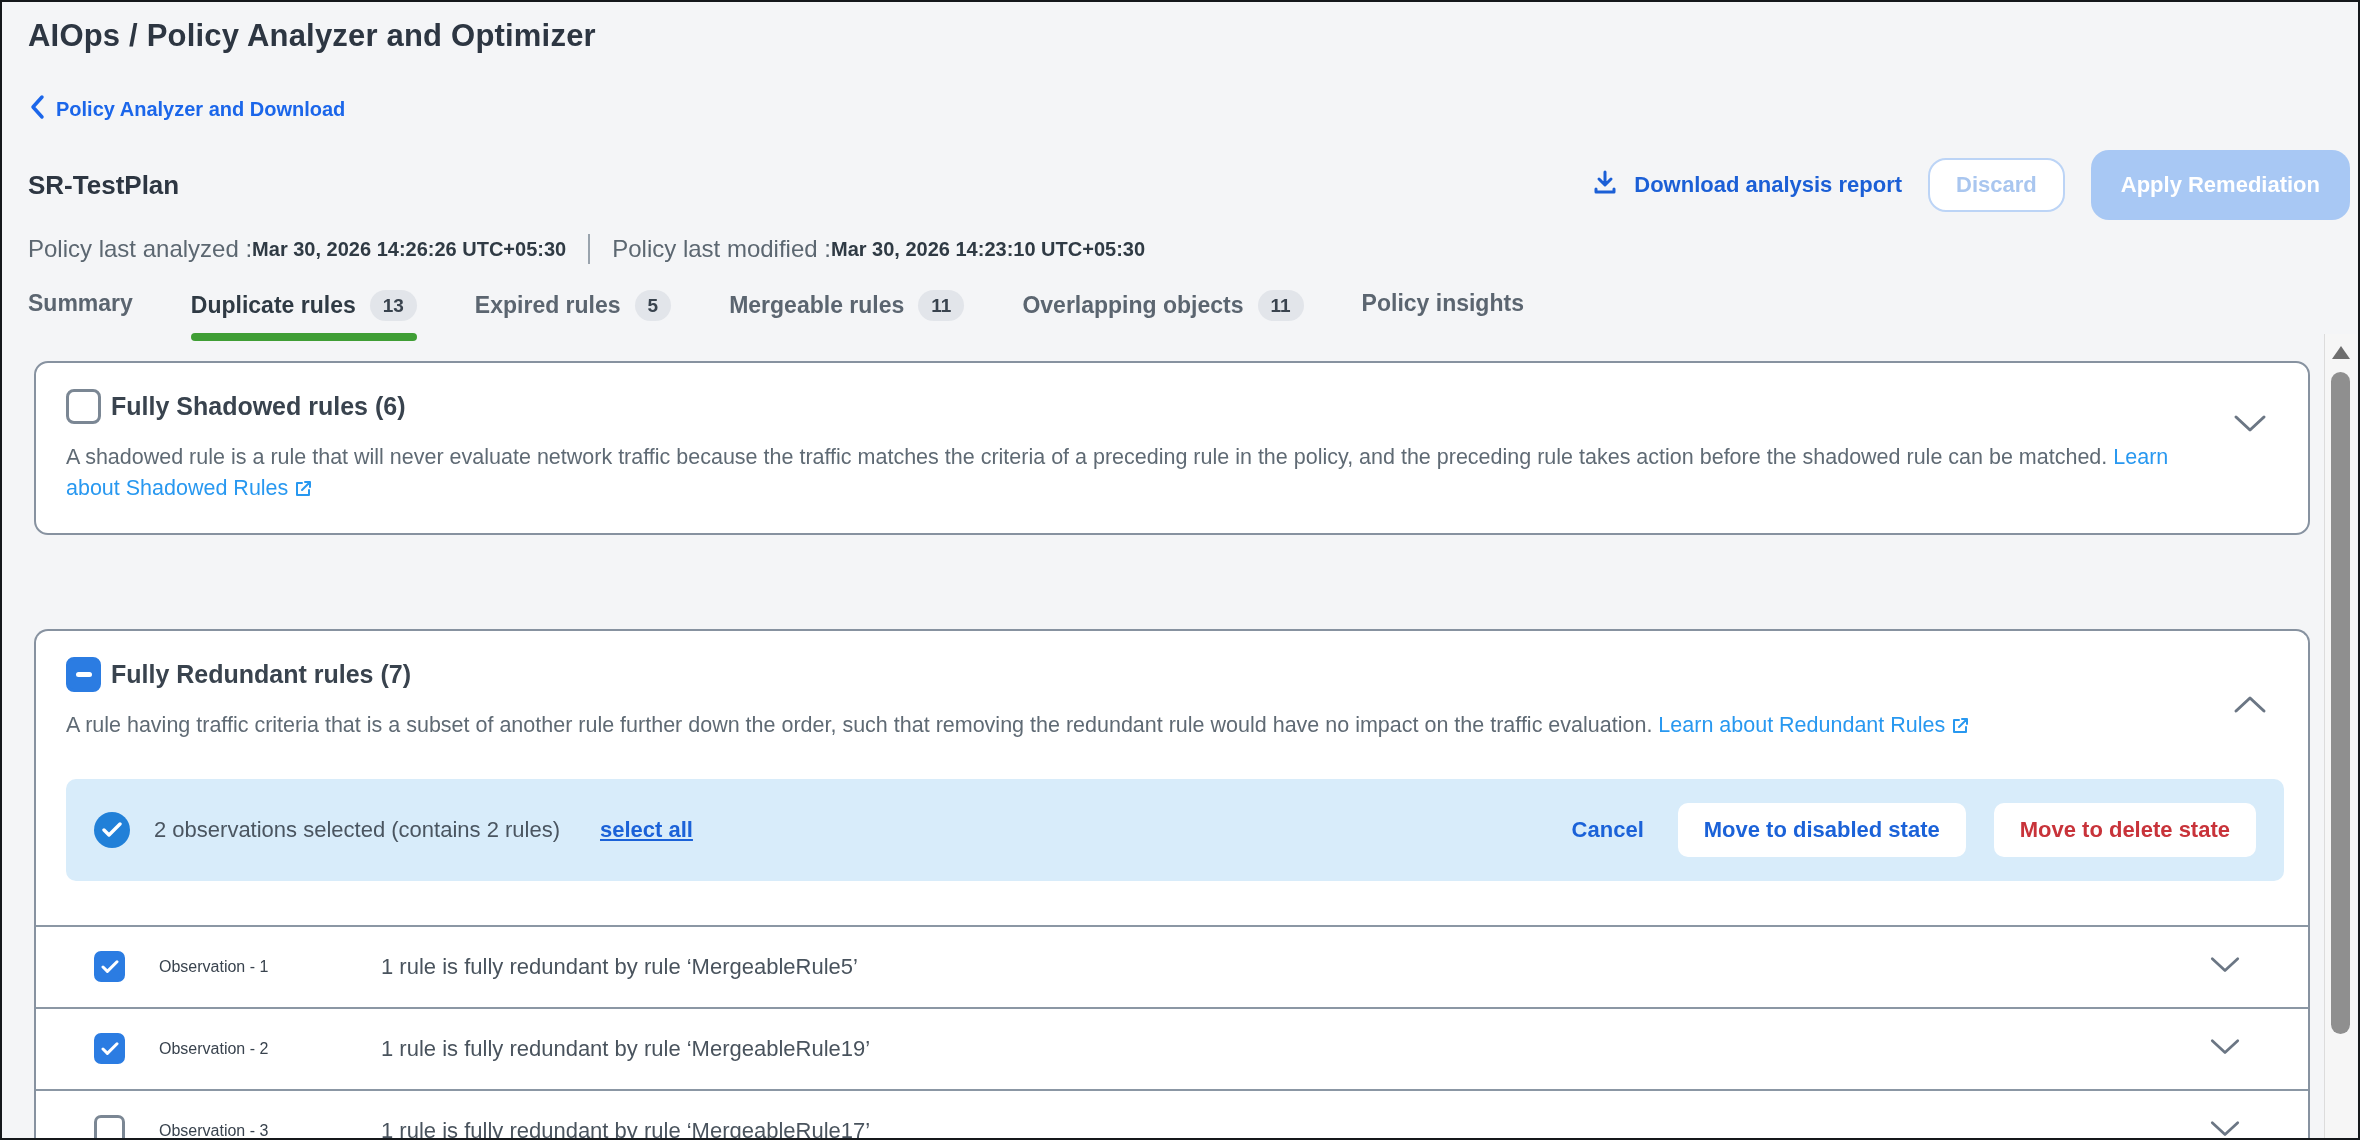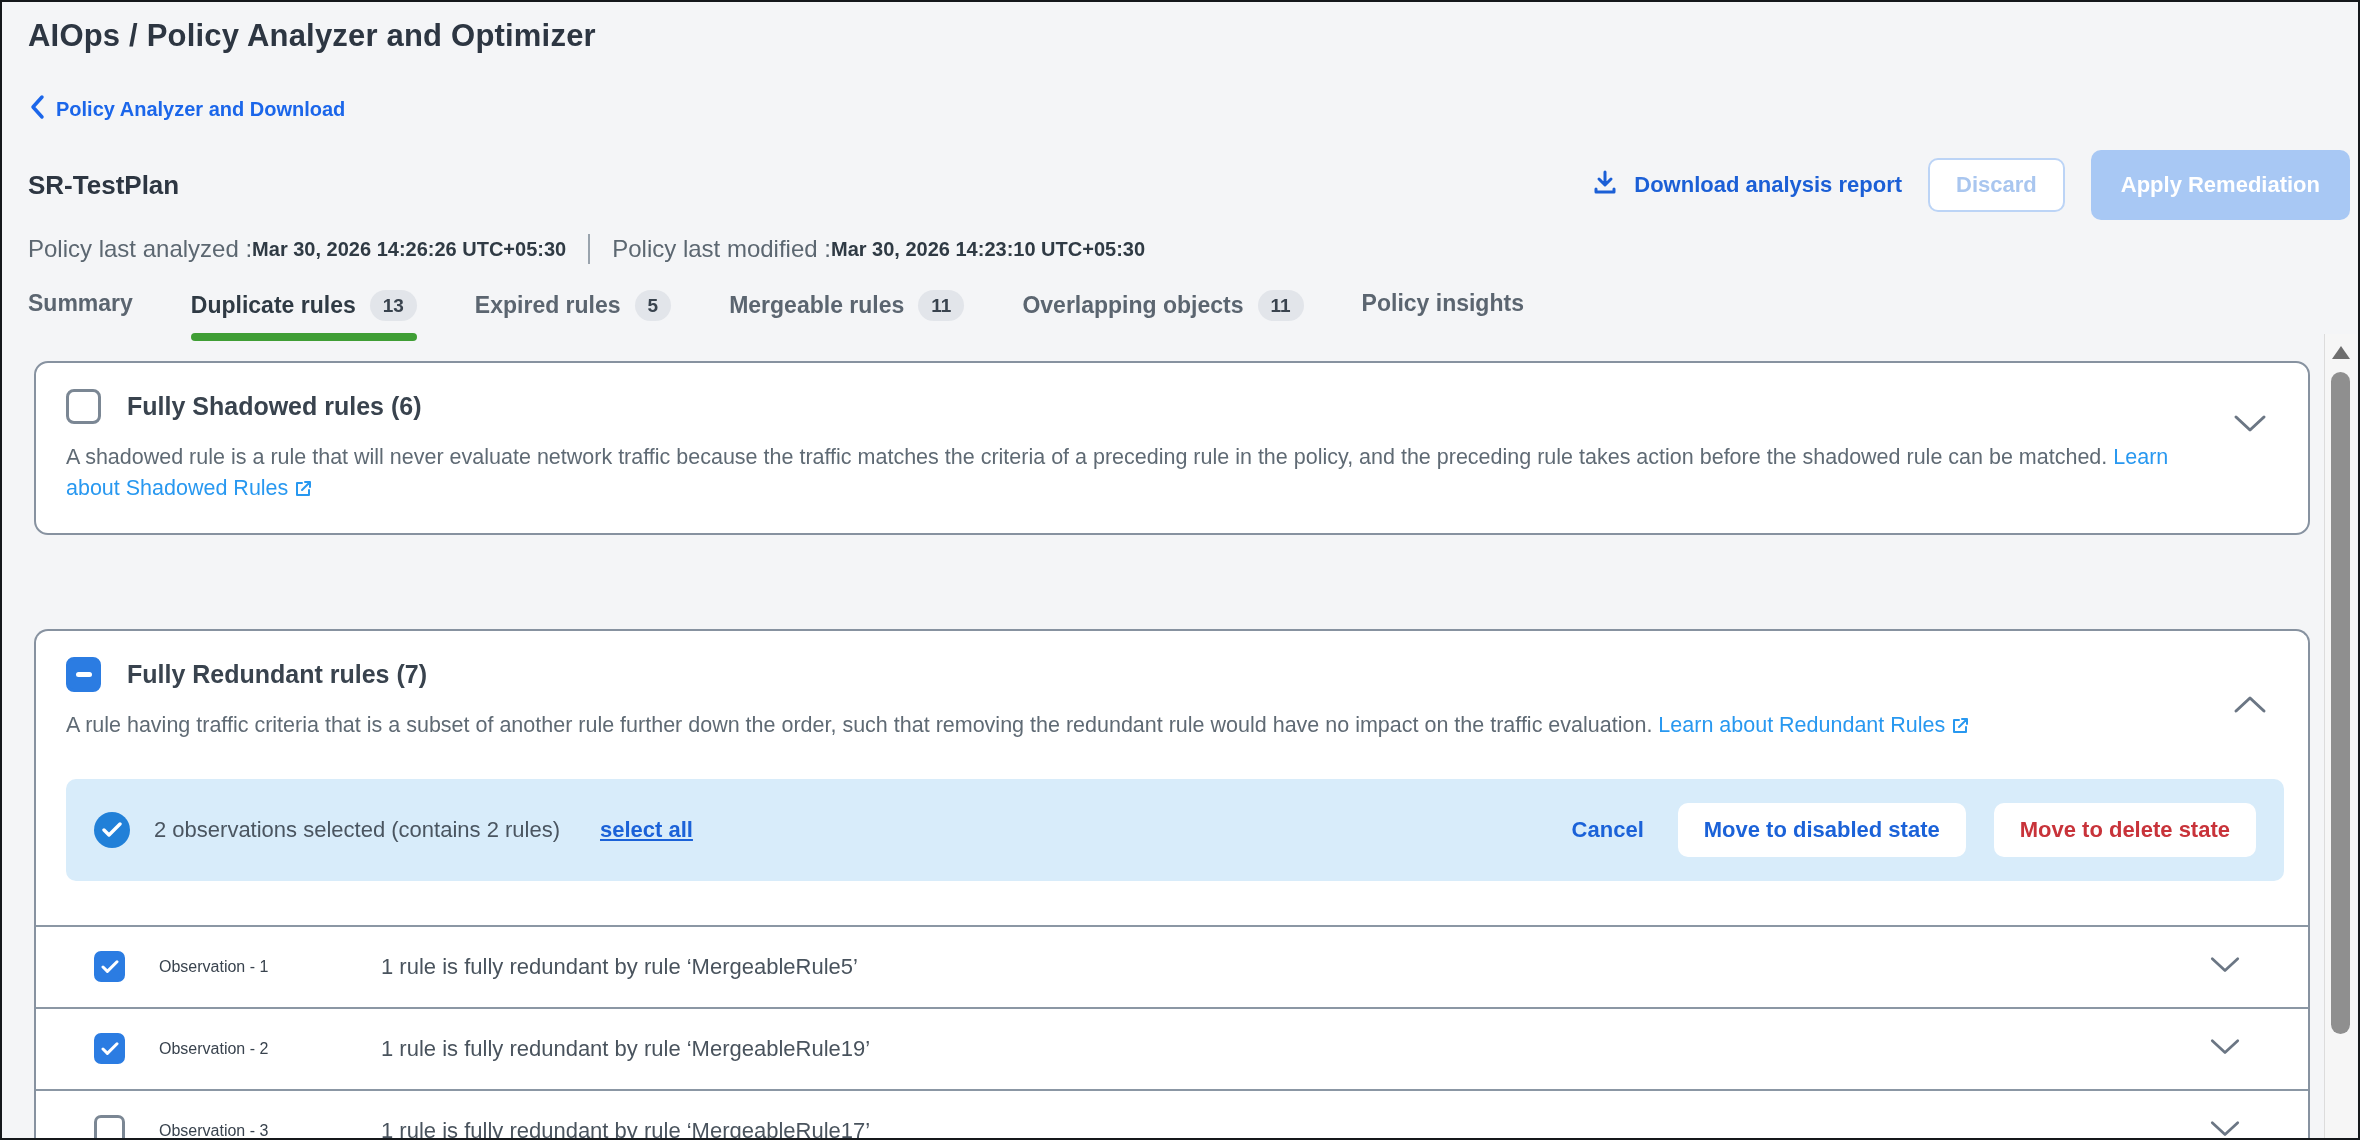--- a/index.html
+++ b/index.html
@@ -9,39 +9,39 @@
 
   
   .header { padding:16px 8px 0 26px; }
   .app-title { font-size:31px; font-weight:700; color:#2d3642; letter-spacing:.2px; }
   .back-row { display:flex; align-items:center; gap:10px; margin-top:40px; cursor:pointer; }
   .back-row a { font-size:20px; font-weight:700; color:#1b66ea; text-decoration:none; }
   .plan-row { display:flex; align-items:center; justify-content:space-between; margin-top:26px; }
   .plan-name { font-size:26px; font-weight:700; color:#2d3642; }
   .actions { display:flex; align-items:center; gap:26px; }
   .download-link { display:flex; align-items:center; gap:16px; color:#1b5fd6; font-size:22px; font-weight:700; cursor:pointer; text-decoration:none; }
-  .btn { font-size:22px; font-weight:700; border-radius:10px; padding:12px 26px; cursor:default; border:2px solid transparent; }
+  .btn { font-size:22px; font-weight:700; border-radius:18px; padding:12px 26px; cursor:default; border:2px solid transparent; }
   .btn-discard { background:#ffffff; border-color:#bcd4f6; color:#a9c6ef; }
   .btn-apply { background:#a8c8f4; color:#ffffff; border:none; padding:22px 30px; }
   .meta-row { display:flex; align-items:center; margin-top:14px; }
   .meta-label { font-size:24px; color:#5c6771; }
   .meta-value { font-size:20px; font-weight:700; color:#2f3a44; }
   .meta-divider { width:2px; height:30px; background:#99a3ad; margin:0 22px; }
 
   
   .tabs { display:flex; align-items:flex-start; gap:58px; padding-left:26px; margin-top:26px; }
   .tab { position:relative; display:inline-flex; align-items:center; gap:14px; padding-bottom:20px; font-size:23px; font-weight:600; color:#5b6570; cursor:pointer; }
   .tab.active { color:#2f3a44; font-weight:700; }
   .tab.active::after { content:""; position:absolute; left:0; right:0; bottom:0; height:8px; border-radius:5px; background:#3f9e35; }
   .badge { background:#e2e5ea; color:#39434e; font-size:19px; font-weight:700; border-radius:999px; padding:6px 13px; line-height:1; }
 
   
   .content { padding:0 48px 0 32px; margin-top:20px; }
   .card { position:relative; background:#ffffff; border:2px solid #8792a0; border-radius:14px; padding:26px 120px 26px 30px; }
-  .card-head { display:flex; align-items:center; gap:26px; }
+  .card-head { display:flex; align-items:center; gap:10px; }
   .card-title { font-size:25px; font-weight:700; color:#39434e; }
   .card-desc { margin-top:18px; font-size:21.5px; line-height:1.45; color:#5f6a74; }
   .card-desc a { color:#2898f0; text-decoration:none; cursor:pointer; }
   .ext-icon { display:inline-block; vertical-align:-3px; margin-left:6px; }
   .card-chevron { position:absolute; right:40px; cursor:pointer; }
   .card.shadowed { margin-bottom:94px; }
   .card.shadowed .card-chevron { top:50px; }
   .card.redundant { min-height:560px; border-bottom:none; border-radius:14px 14px 0 0; }
   .card.redundant .card-chevron { top:62px; }
 

